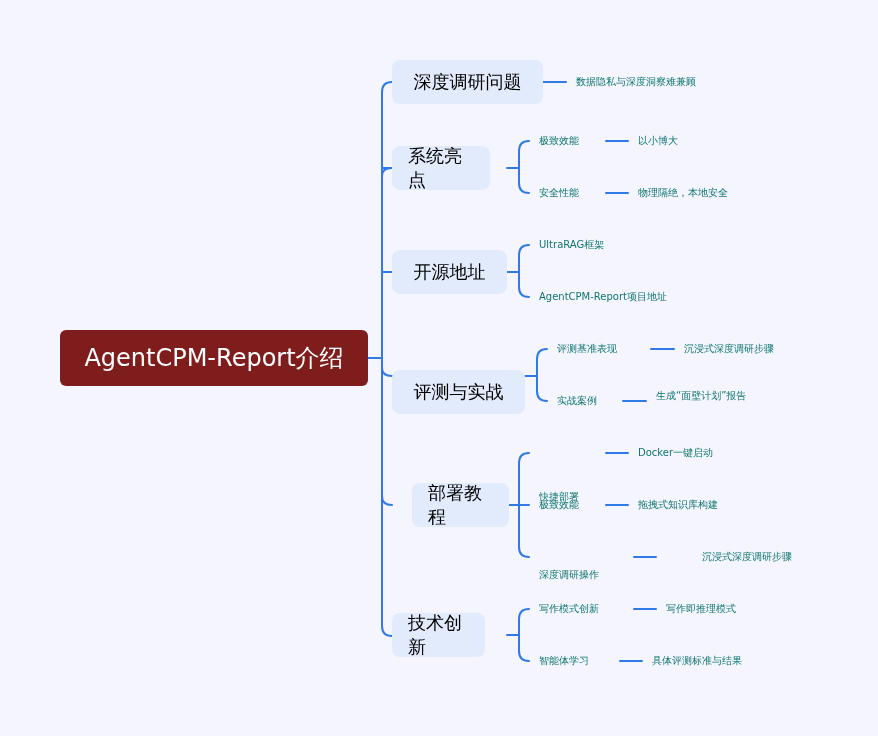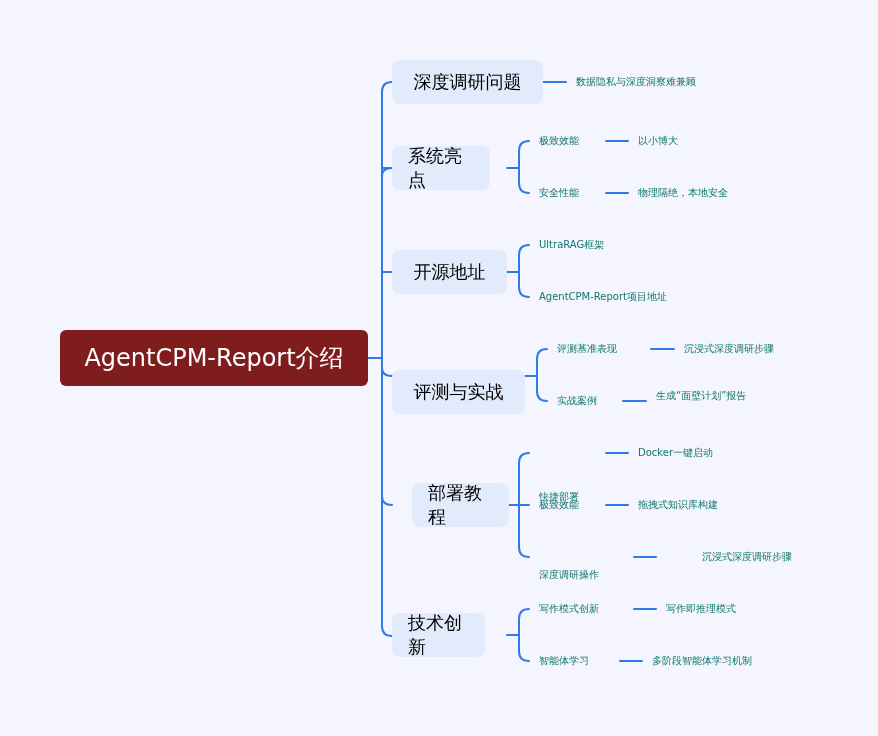--- a/index.html
+++ b/index.html
@@ -84,13 +84,13 @@
 <div class="leaf" style="left:638px;top:445px;">Docker一键启动</div>
 <div class="leaf" style="left:539px;top:497px;">极致效能</div>
 <div class="leaf" style="left:638px;top:497px;">拖拽式知识库构建</div>
 <div class="leaf" style="left:539px;top:567px;">深度调研操作</div>
 <div class="leaf" style="left:666px;top:549px;margin-left:36px;">沉浸式深度调研步骤</div>
 
 <div class="branch" style="left:392px;top:613px;width:93px;">技术创新</div>
 <div class="leaf" style="left:539px;top:601px;">写作模式创新</div>
 <div class="leaf" style="left:666px;top:601px;text-align:right;">写作即推理模式</div>
 <div class="leaf" style="left:539px;top:653px;">智能体学习</div>
-<div class="leaf" style="left:652px;top:653px;">多阶段智能体学习机制</div>
+<div class="leaf" style="left:652px;top:653px;">具体评测标准与结果</div>
 
 </body></html>

